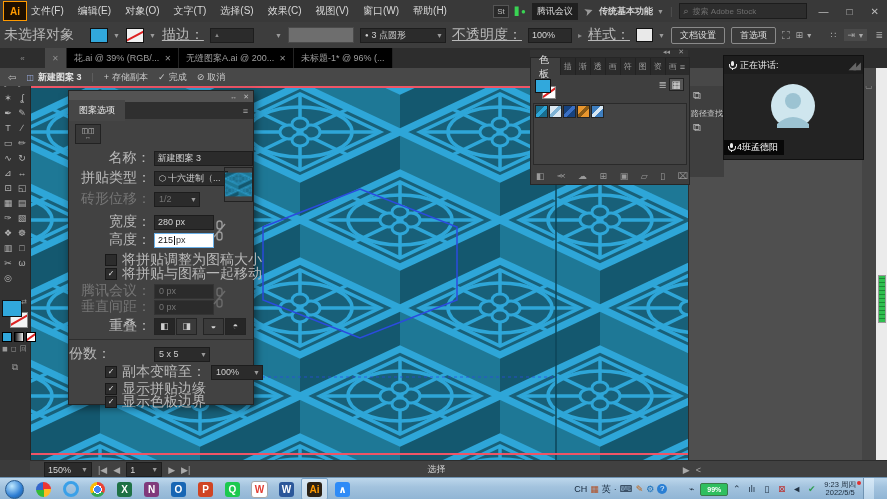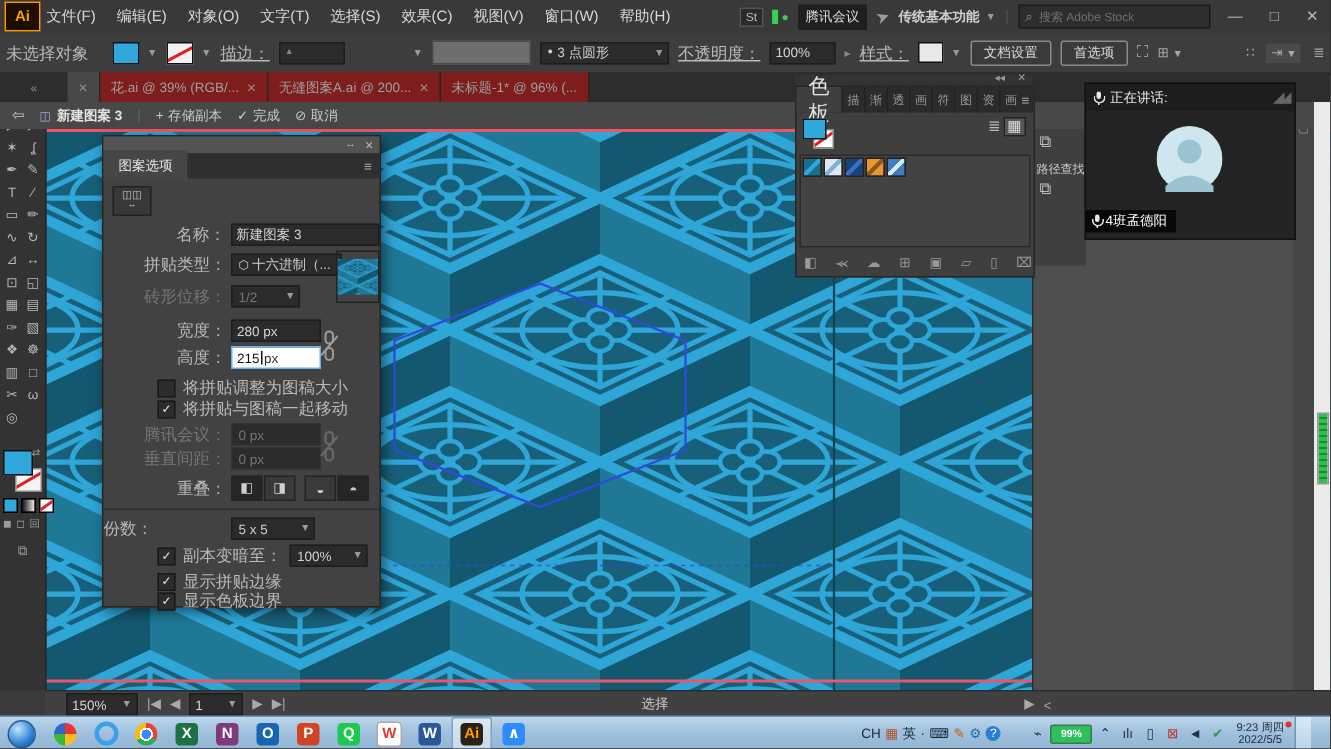--- a/index.html
+++ b/index.html
@@ -4,27 +4,27 @@
 <style>
   html,body{margin:0;padding:0;background:#222;}
   #screen{position:relative;width:887px;height:499px;overflow:hidden;
     font-family:"Liberation Sans","DejaVu Sans",sans-serif;background:#3a3a3a;color:#c9c9c9;font-size:10px;}
   .a{position:absolute;}
   .row{display:flex;align-items:center;}
   .fld{background:#2b2b2b;border:1px solid #1d1d1d;color:#d6d6d6;font-size:9px;padding:0 3px;height:13px;display:flex;align-items:center;white-space:nowrap;overflow:hidden;}
   .dd{background:#2b2b2b;border:1px solid #1d1d1d;color:#cfcfcf;font-size:9px;height:13px;display:flex;align-items:center;padding:0 2px 0 4px;white-space:nowrap;overflow:hidden;}
   .car{margin-left:auto;font-size:7px;color:#9a9a9a;padding-left:3px;}
   .u{text-decoration:underline;}
-  .lbl{color:#b9b9b9;font-size:11px;white-space:nowrap;}
+  .lbl{color:#b9b9b9;font-size:14px;white-space:nowrap;}
   .dis{color:#757575 !important;}
   .chk{width:10px;height:10px;background:#2c2c2c;border:1px solid #191919;color:#e3e3e3;font-size:8px;line-height:9px;text-align:center;flex:0 0 auto;}
   .btnbar{border:1px solid #8a8a8a;border-radius:2px;color:#dcdcdc;font-size:9px;padding:1px 8px;background:#3a3a3a;white-space:nowrap;}
   .tool{width:14px;height:15px;text-align:center;line-height:15px;font-size:9px;color:#b5b5b5;}
   .glyph{color:#a9a9a9;font-size:9px;}
-  .tab{display:flex;align-items:center;gap:5px;padding:0 7px;height:20px;font-size:9px;color:#9f9f9f;background:#7f1d1d;border-right:1px solid #242424;white-space:nowrap;overflow:hidden;}
+  .tab{display:flex;align-items:center;gap:5px;padding:0 7px;height:20px;font-size:9px;color:#9f9f9f;background:#000000;border-right:1px solid #242424;white-space:nowrap;overflow:hidden;}
   .tab.act{background:#484848;color:#e0e0e0;}
   .closex{font-size:8px;color:#8f8f8f;}
   .ovbtn{width:19px;height:15px;background:#3a3a3a;border:1px solid #242424;color:#cfcfcf;font-size:9px;display:flex;align-items:center;justify-content:center;}
   .ovbtn.on{background:#262626;}
   .mic{display:inline-block;width:6px;height:9px;position:relative;}
   .mic i{position:absolute;left:1.5px;top:0;width:3px;height:5px;background:#e8e8e8;border-radius:2px;}
   .mic b{position:absolute;left:0;top:3px;width:6px;height:4px;border:1px solid #e8e8e8;border-top:none;border-radius:0 0 4px 4px;}
   .mic s{position:absolute;left:2.5px;top:7px;width:1px;height:2px;background:#e8e8e8;}
   .app{width:25px;height:20px;display:flex;align-items:center;justify-content:center;border-radius:2px;flex:0 0 auto;}
   .app .ic{width:15px;height:15px;border-radius:3px;display:flex;align-items:center;justify-content:center;font-weight:bold;font-size:10px;}
@@ -368,21 +368,21 @@
       <span class="lbl">显示色板边界</span>
     </div>
   </div>
 
   <div class="a" style="left:530px;top:50px;width:158px;height:7px;background:#333;z-index:9;">
     <span style="position:absolute;right:18px;top:-2px;color:#999;font-size:7px;">◂◂</span>
     <span style="position:absolute;right:4px;top:-2px;color:#999;font-size:7px;">✕</span>
   </div>
   <div class="a" style="left:530px;top:57px;width:158px;height:126px;background:#3f3f3f;border:1px solid #262626;z-index:9;">
     <div class="row" style="height:17px;background:#2b2b2b;">
-      <span style="background:#3f3f3f;color:#e4e4e4;font-size:14px;padding:0 8px;height:17px;display:flex;align-items:center;">色板</span>
+      <span style="background:#3f3f3f;color:#e4e4e4;font-size:10px;padding:0 8px;height:17px;display:flex;align-items:center;">色板</span>
       <div class="row" id="swatch-tabs">
           <span style="color: rgb(154, 154, 154); font-size: 8px; padding: 0px 3px; border-left: 1px solid rgb(34, 34, 34); height: 17px; display: flex; align-items: center;">描</span>
           <span style="color: rgb(154, 154, 154); font-size: 8px; padding: 0px 3px; border-left: 1px solid rgb(34, 34, 34); height: 17px; display: flex; align-items: center;">渐</span>
           <span style="color: rgb(154, 154, 154); font-size: 8px; padding: 0px 3px; border-left: 1px solid rgb(34, 34, 34); height: 17px; display: flex; align-items: center;">透</span>
           <span style="color: rgb(154, 154, 154); font-size: 8px; padding: 0px 3px; border-left: 1px solid rgb(34, 34, 34); height: 17px; display: flex; align-items: center;">画</span>
           <span style="color: rgb(154, 154, 154); font-size: 8px; padding: 0px 3px; border-left: 1px solid rgb(34, 34, 34); height: 17px; display: flex; align-items: center;">符</span>
           <span style="color: rgb(154, 154, 154); font-size: 8px; padding: 0px 3px; border-left: 1px solid rgb(34, 34, 34); height: 17px; display: flex; align-items: center;">图</span>
           <span style="color: rgb(154, 154, 154); font-size: 8px; padding: 0px 3px; border-left: 1px solid rgb(34, 34, 34); height: 17px; display: flex; align-items: center;">资</span>
           <span style="color: rgb(154, 154, 154); font-size: 8px; padding: 0px 3px; border-left: 1px solid rgb(34, 34, 34); height: 17px; display: flex; align-items: center;">画</span>
         </div>

